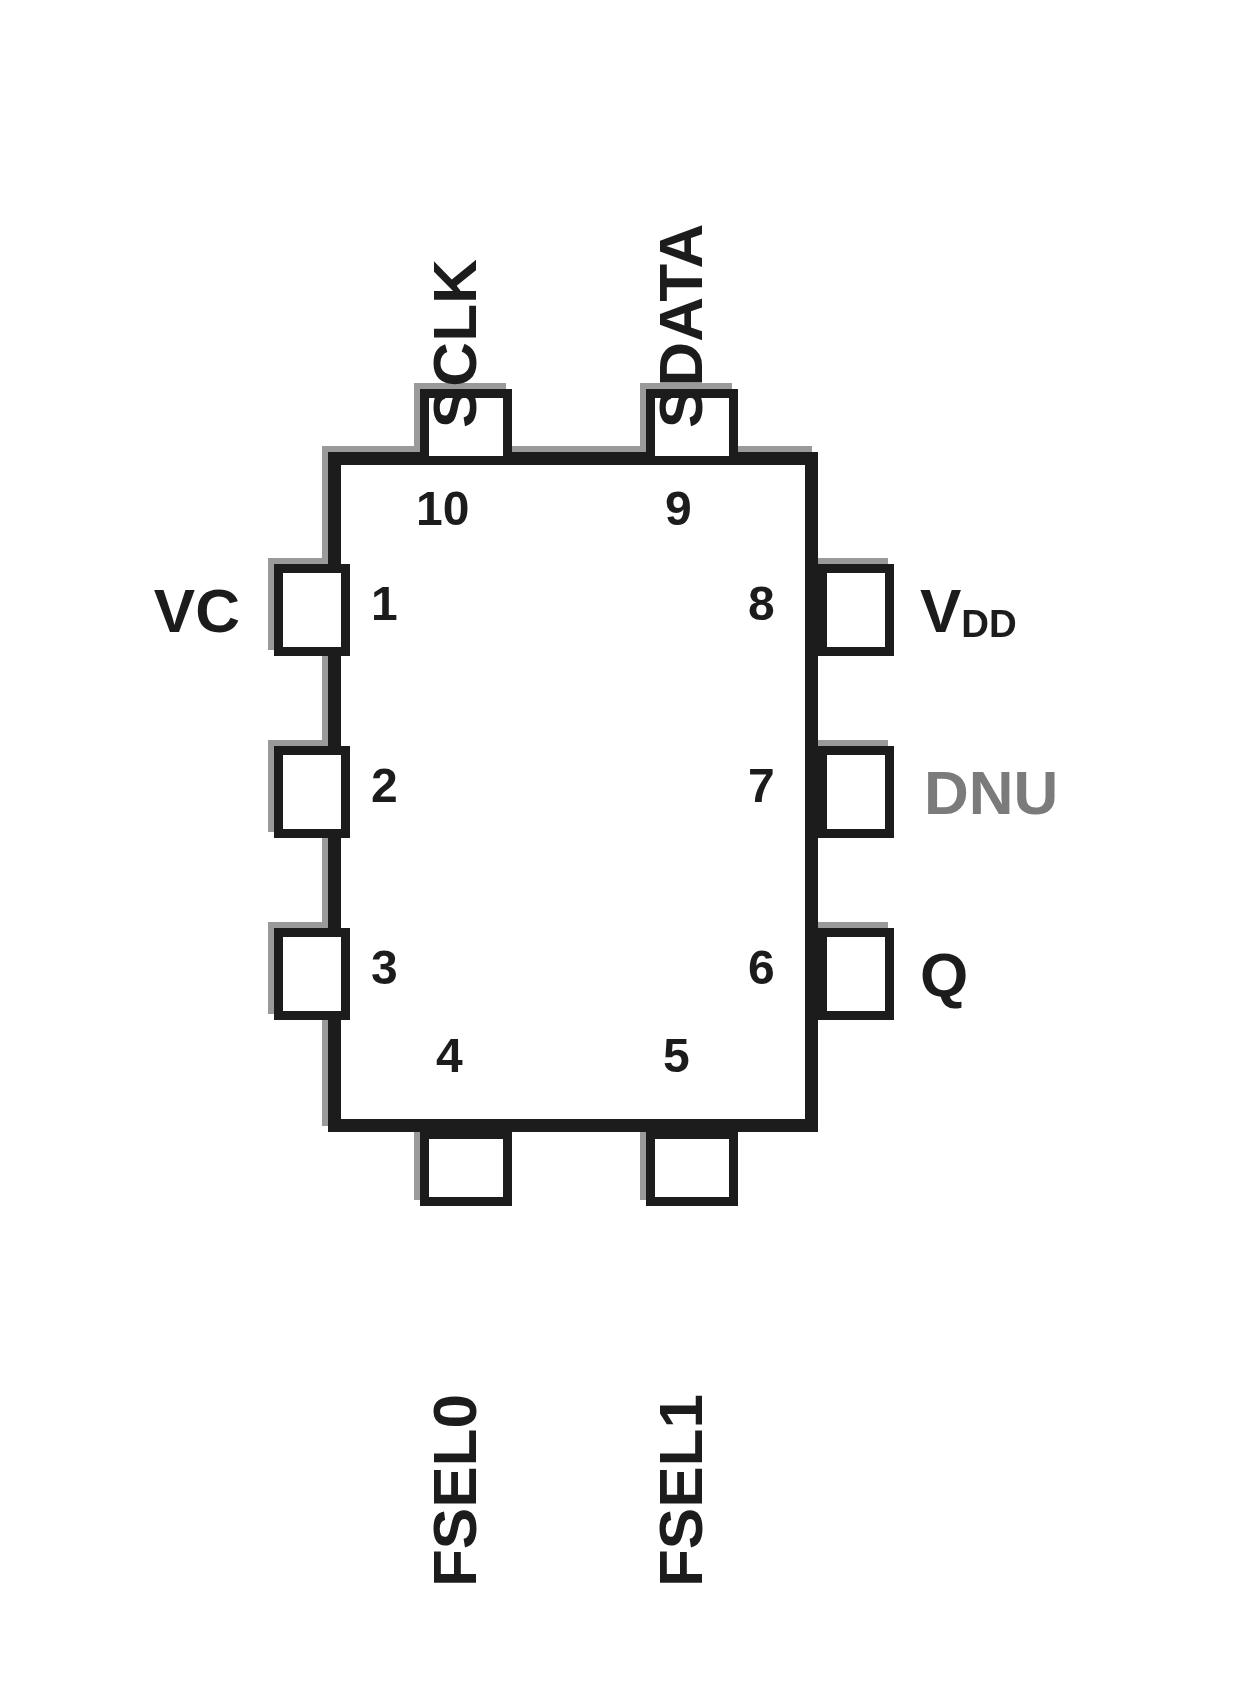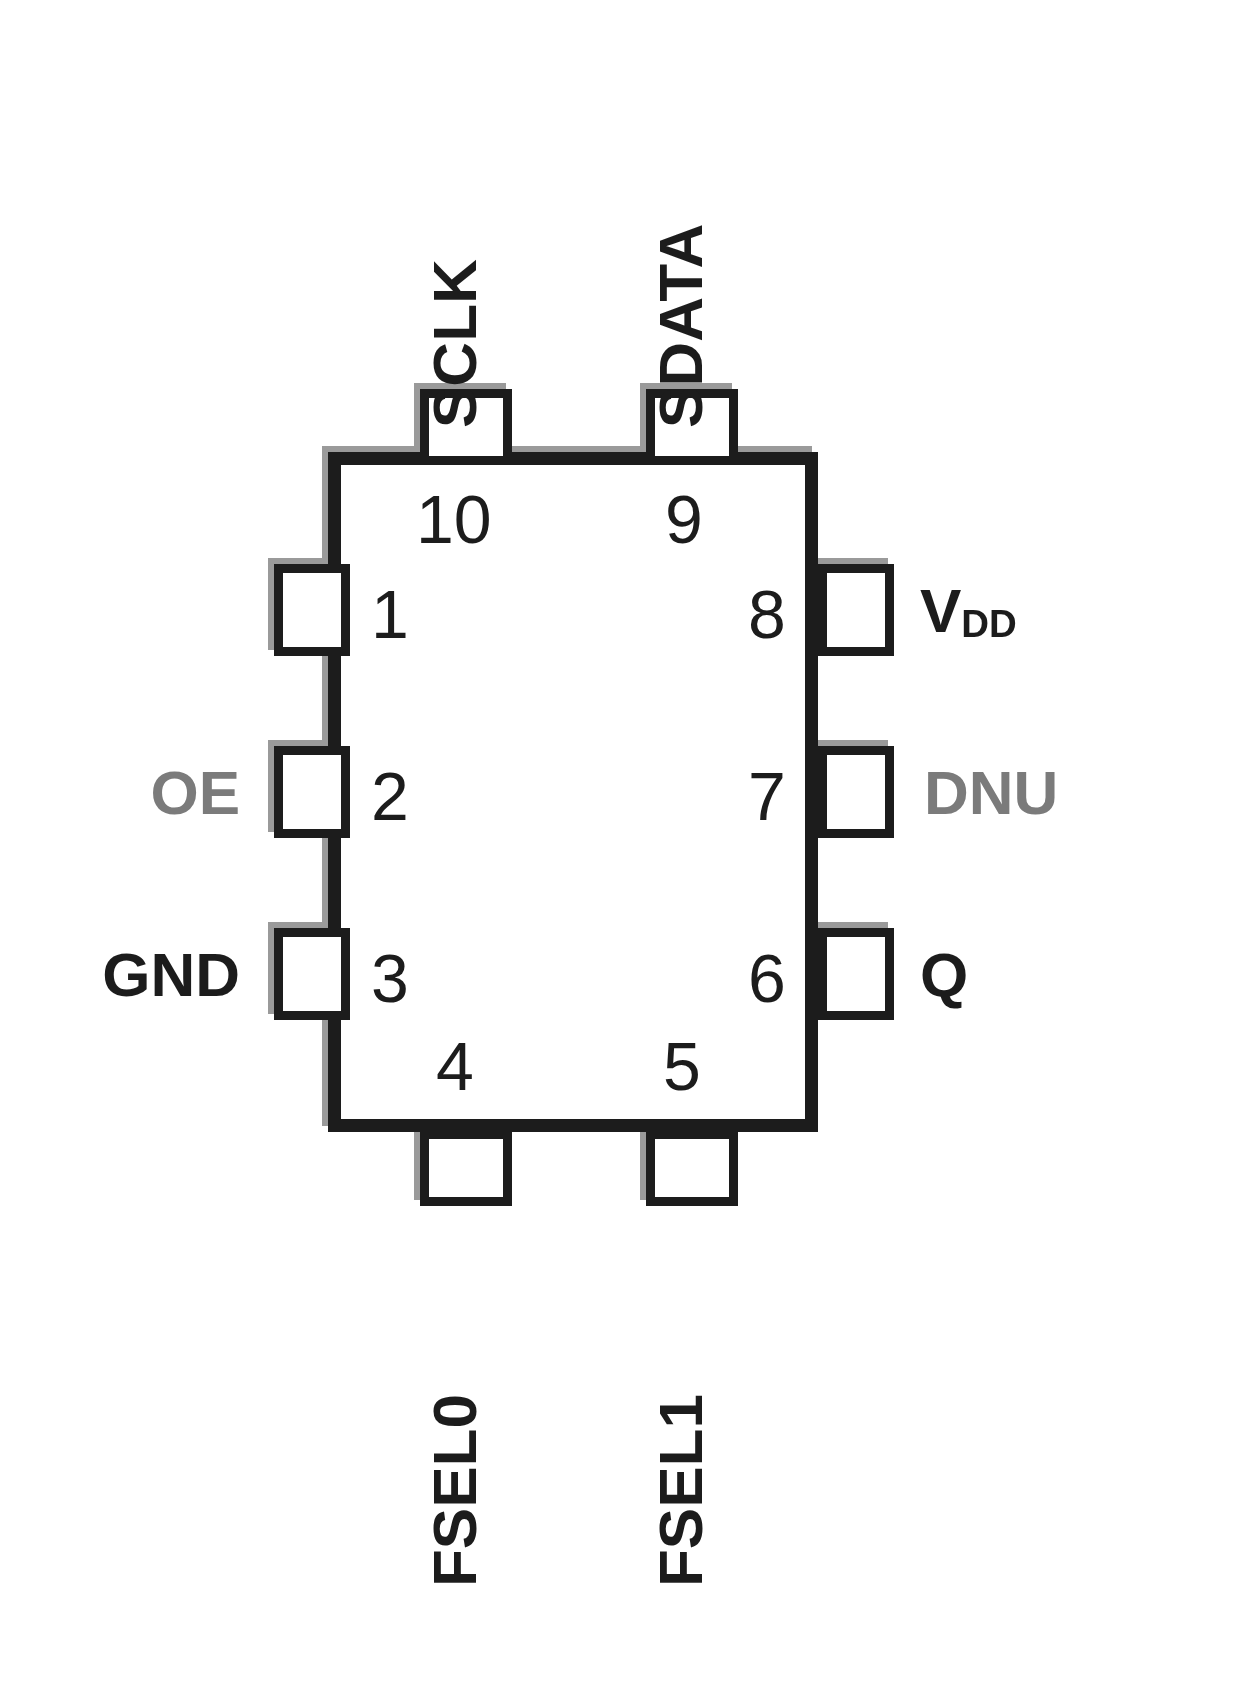--- a/index.html
+++ b/index.html
@@ -59,22 +59,22 @@
     box-sizing: border-box;
     background: transparent;
     border: 9px solid #9a9a9a;
     z-index: 1;
   }
 
   
   .pin-number {
     position: absolute;
     font-family: "Liberation Sans", sans-serif;
-    font-size: 68px;
-    font-weight: 400;
+    font-size: 48px;
+    font-weight: 700;
     color: #1c1c1c;
     line-height: 1;
     z-index: 6;
     white-space: nowrap;
   }
 
   
   .pin-label {
     position: absolute;
     font-family: "Liberation Sans", sans-serif;
@@ -164,22 +164,21 @@
 
   <div class="pin-number" style="left:436px; top:1032px;">4</div>
   <div class="pin-number" style="left:663px; top:1032px;">5</div>
 
   <div class="vlabel" style="left:486px; top:366px;">SCLK</div>
   <div class="vlabel" style="left:712px; top:366px;">SDATA</div>
 
   <div class="vlabel" style="left:486px; top:1525px;">FSEL0</div>
   <div class="vlabel" style="left:712px; top:1525px;">FSEL1</div>
 
-  <div class="pin-label label-left grey" style="left:0px; top:762px; width:240px;">OE</div>
-  <div class="pin-label label-left" style="left:0px; top:944px; width:240px;">GND</div>
+  <div class="pin-label label-left" style="left:0px; top:580px; width:240px;">VC</div>
 
   <div class="pin-label label-right" style="left:920px; top:580px;">
     <span>V</span><sub>DD</sub>
   </div>
   <div class="pin-label label-right grey" style="left:924px; top:762px;">DNU</div>
   <div class="pin-label label-right" style="left:920px; top:944px;">Q</div>
 
 </div>
 
 </body></html>

